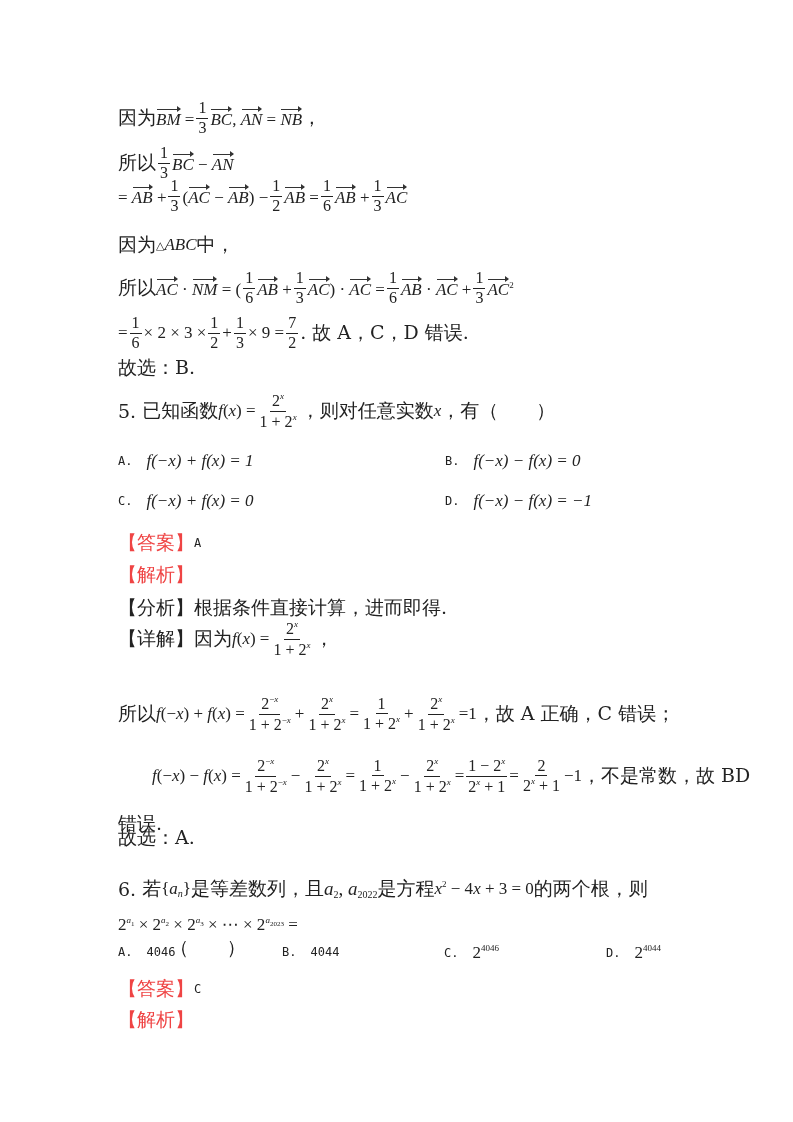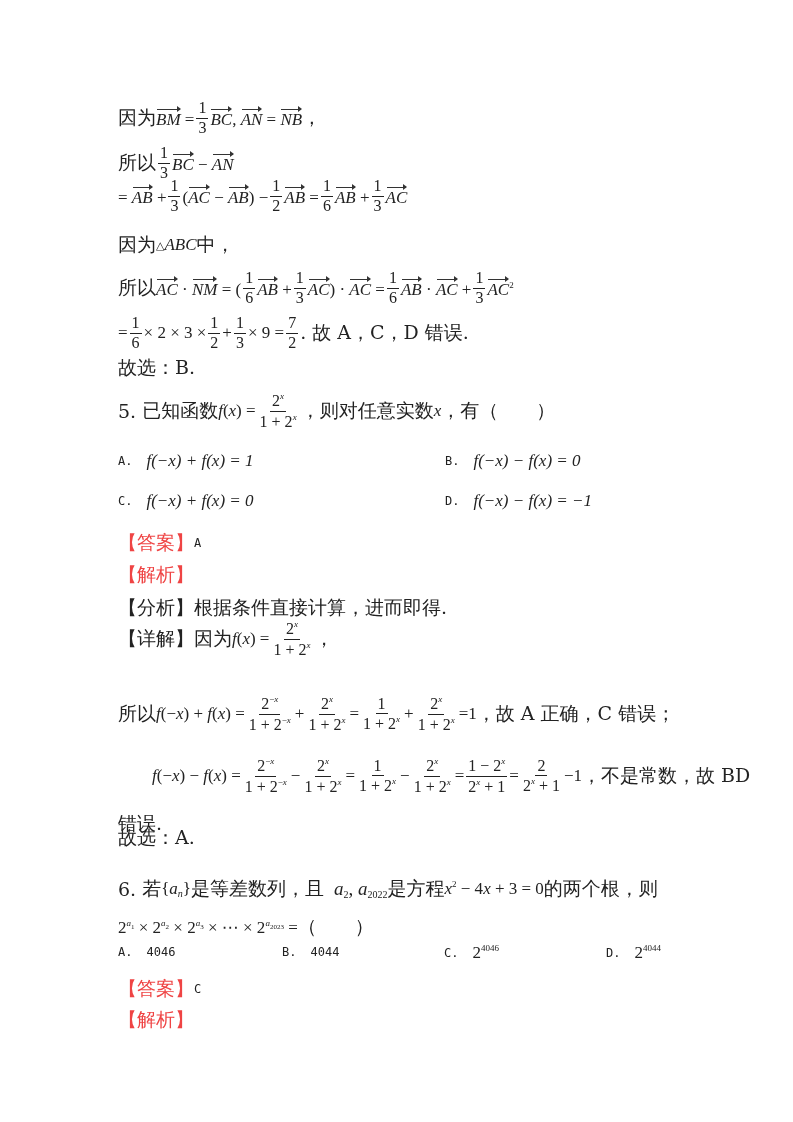--- a/index.html
+++ b/index.html
@@ -249,27 +249,27 @@
 <div class="line cn" style="top:811px;">错误.</div>
 
 <div class="line cn" style="top:825px;">故选：A.</div>
 
 <div class="line" style="top:876px;">
   <span class="cn">6.</span>
   <span class="sp"></span>
   <span class="cn">若</span>
   <span class="m">{<span class="i">a</span><sub class="i">n</sub>}</span>
   <span class="cn">是等差数列，且</span>
-  <span class="m" style="font-size:19px;margin-left:10px;"><span class="i">a</span><sub>2</sub>, <span class="i">a</span><sub>2022</sub></span>
+  <span class="m" style="font-size:19px;"><span class="i">a</span><sub>2</sub>, <span class="i">a</span><sub>2022</sub></span>
   <span class="cn">是方程</span>
   <span class="m"><span class="i">x</span><sup>2</sup> − 4<span class="i">x</span> + 3 = 0</span>
   <span class="cn">的两个根，则</span>
 </div>
 
-<div class="line" style="top:914px;">
+<div class="line" style="top:914px;flex-direction:column;">
   <span class="m">2<sup><span class="i">a</span><sub style="font-size:7px;">1</sub></sup> × 2<sup><span class="i">a</span><sub style="font-size:7px;">2</sub></sup> × 2<sup><span class="i">a</span><sub style="font-size:7px;">3</sub></sup> × ⋯ × 2<sup><span class="i">a</span><sub style="font-size:7px;">2023</sub></sup> = </span>
   <span class="cn">（　　）</span>
 </div>
 
 <div class="opt" style="left:118px; top:945px;">
   <span class="optlabel">A.</span>
   <span class="optlabel">4046</span>
 </div>
 <div class="opt" style="left:282px; top:945px;">
   <span class="optlabel">B.</span>

